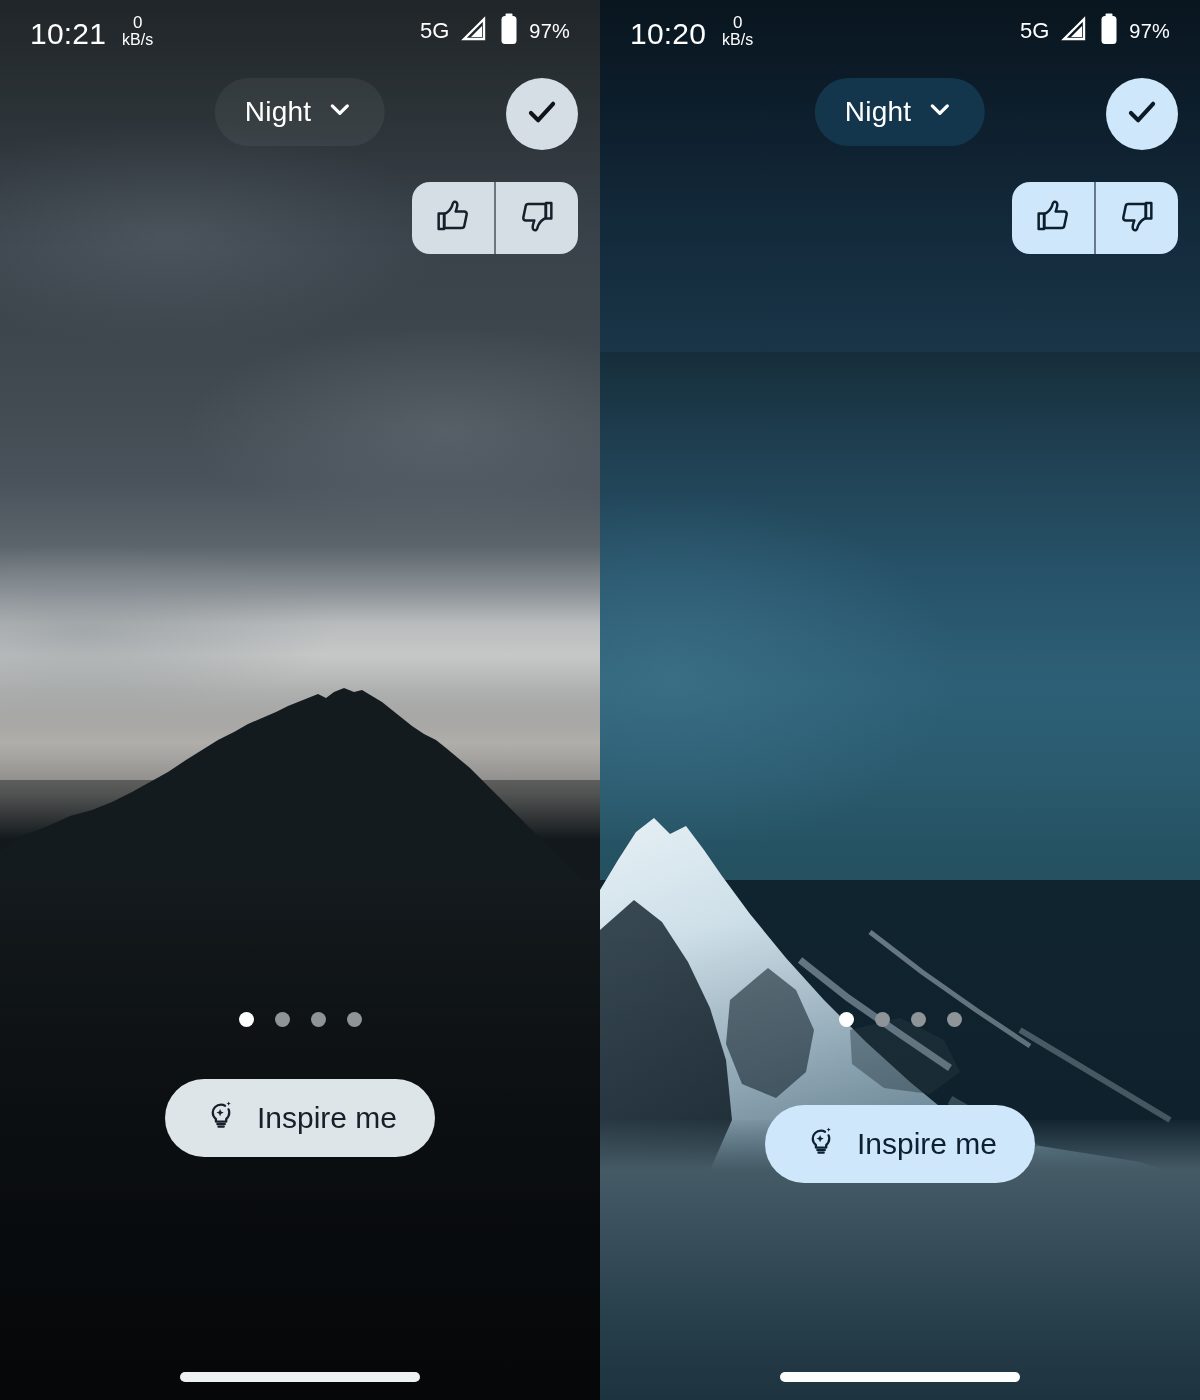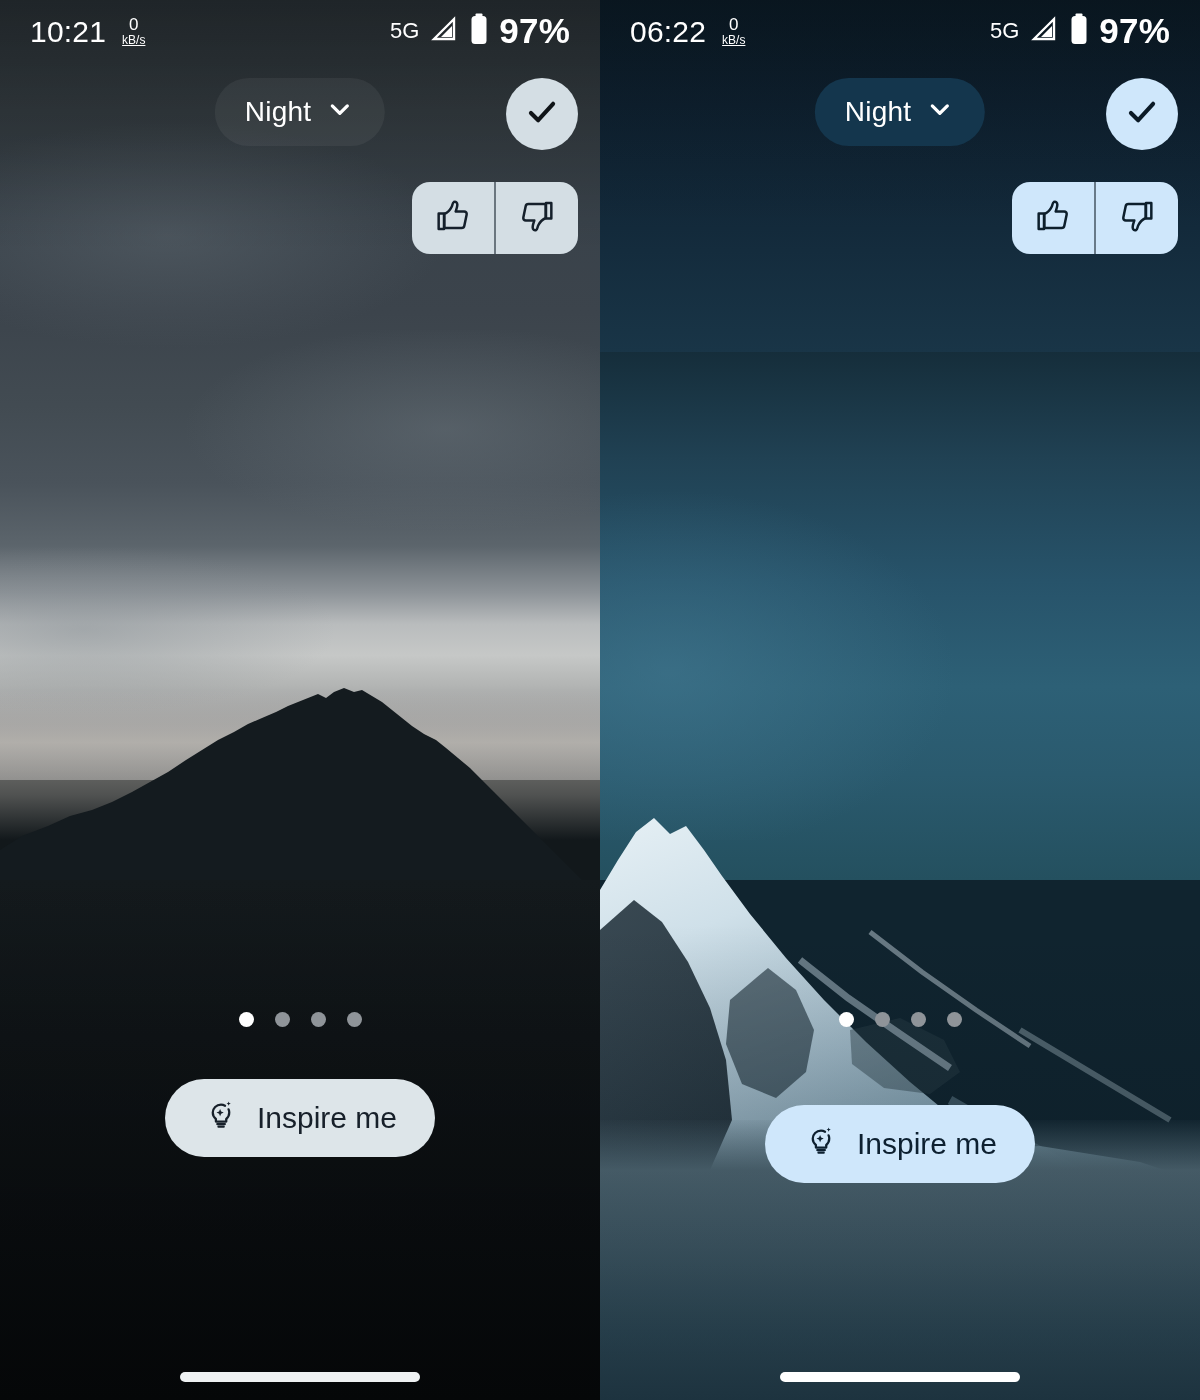--- a/index.html
+++ b/index.html
@@ -74,25 +74,25 @@
   
   .statusbar {
     position:absolute; top:0; left:0; right:0; height:62px;
     display:flex; align-items:center;
     padding:0 30px; color:#fff; z-index:30;
   }
   .sb-left { display:flex; align-items:flex-end; gap:16px; }
   .sb-clock { font-size:30px; font-weight:500; letter-spacing:.2px; line-height:1; }
   .sb-net { display:flex; flex-direction:column; align-items:center; line-height:1; padding-bottom:1px;}
   .sb-net-num { font-size:17px; font-weight:500; }
-  .sb-net-unit { font-size:12px; font-weight:500; margin-top:1px;text-decoration:underline; }
+  .sb-net-unit { font-size:16px; font-weight:500; margin-top:1px; }
   .sb-right { margin-left:auto; display:flex; align-items:center; gap:10px; }
   .sb-5g { font-size:22px; font-weight:500; }
   .sb-sig, .sb-batt { display:block; }
-  .sb-pct { font-size:35px; font-weight:700; letter-spacing:.2px; }
+  .sb-pct { font-size:20px; font-weight:400; letter-spacing:.2px; }
 
   
   .topbar {
     position:absolute; top:78px; left:0; right:0; height:70px;
     z-index:25;
   }
   .chip-style {
     position:absolute; top:0; left:50%; transform:translateX(-50%);
     display:flex; align-items:center; gap:14px;
     height:68px; padding:0 30px; border-radius:34px;
@@ -339,21 +339,21 @@
           <ellipse cx="470" cy="668" rx="54" ry="16" fill="#26373f" opacity="0.45"></ellipse>
           <ellipse cx="40" cy="600" rx="54" ry="22" fill="#1d2c35" opacity="0.6"></ellipse>
         </svg>
       </div>
       <div class="lowsnow"></div>
       <div class="vign"></div>
     </div>
 
     <div class="statusbar">
       <div class="sb-left">
-        <span class="sb-clock">06:22</span>
+        <span class="sb-clock">10:20</span>
         <span class="sb-net">
           <span class="sb-net-num">0</span>
           <span class="sb-net-unit">kB/s</span>
         </span>
       </div>
       <div class="sb-right">
         <span class="sb-5g">5G</span>
         <span class="sb-sig">
           <svg width="30" height="30" viewBox="0 0 24 24">
             <path d="M20 4 L20 20 L4 20 Z" fill="none" stroke="#fff" stroke-width="1.9"></path>

